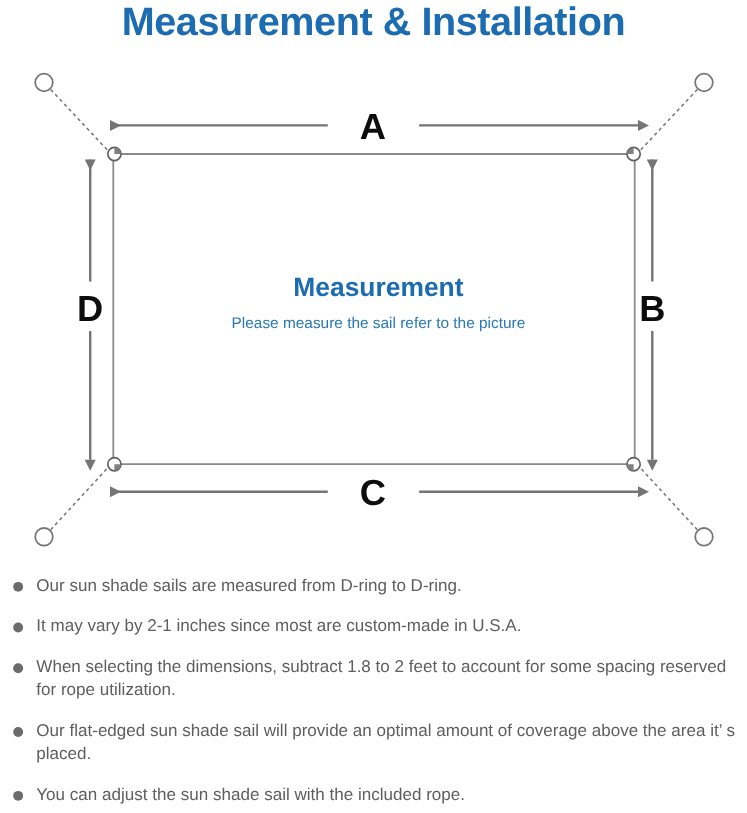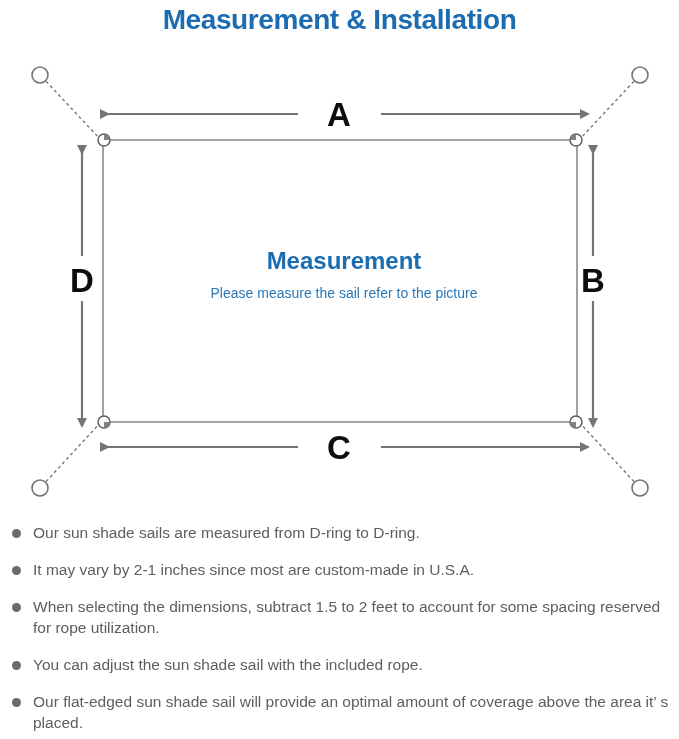--- a/index.html
+++ b/index.html
@@ -17,21 +17,21 @@
 
   
   #page-title {
     position: absolute;
     top: 0px;
     left: 0;
     width: 679px;
     text-align: center;
     font-family: "Liberation Sans", sans-serif;
     font-weight: bold;
-    font-size: 28px;
+    font-size: 36px;
     letter-spacing: -0.4px;
     color: #1b6cb0;
     line-height: 40px;
     white-space: nowrap;
   }
 
   
   #diagram-wrap {
     position: absolute;
     top: 48px;
@@ -174,23 +174,23 @@
   <div class="note-row">
     <span class="note-bullet"></span>
     <span class="note-text">Our sun shade sails are measured from D-ring to D-ring.</span>
   </div>
   <div class="note-row">
     <span class="note-bullet"></span>
     <span class="note-text">It may vary by 2-1 inches since most are custom-made in U.S.A.</span>
   </div>
   <div class="note-row">
     <span class="note-bullet"></span>
-    <span class="note-text">When selecting the dimensions, subtract 1.5 to 2 feet to account for some spacing reserved for rope utilization.</span>
+    <span class="note-text">When selecting the dimensions, subtract 1.8 to 2 feet to account for some spacing reserved for rope utilization.</span>
+  </div>
+  <div class="note-row">
+    <span class="note-bullet"></span>
+    <span class="note-text">Our flat-edged sun shade sail will provide an optimal amount of coverage above the area it’ s placed.</span>
   </div>
   <div class="note-row">
     <span class="note-bullet"></span>
     <span class="note-text">You can adjust the sun shade sail with the included rope.</span>
   </div>
-  <div class="note-row">
-    <span class="note-bullet"></span>
-    <span class="note-text">Our flat-edged sun shade sail will provide an optimal amount of coverage above the area it’ s placed.</span>
-  </div>
 </div>
 
 </body></html>

